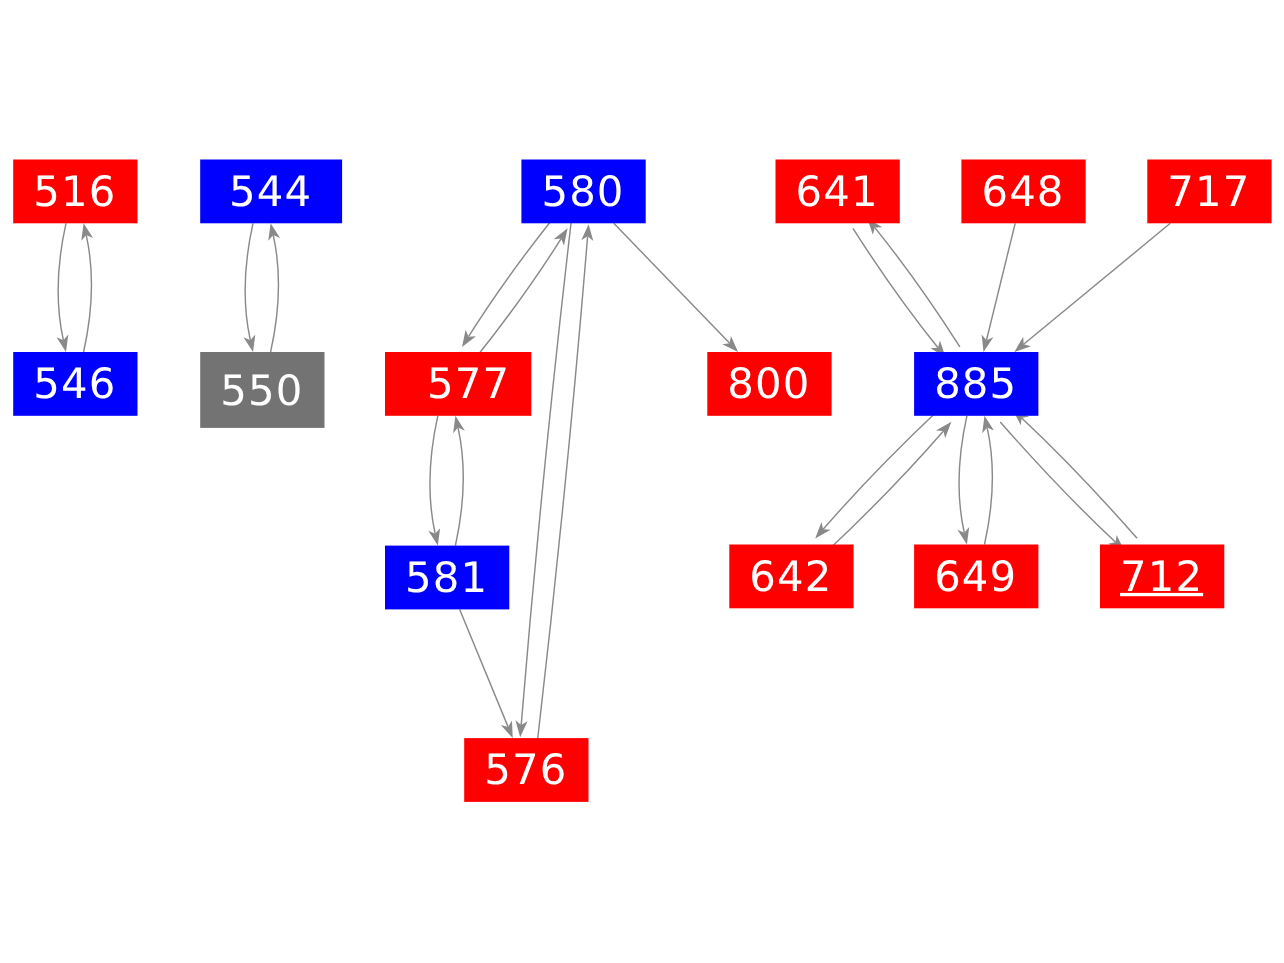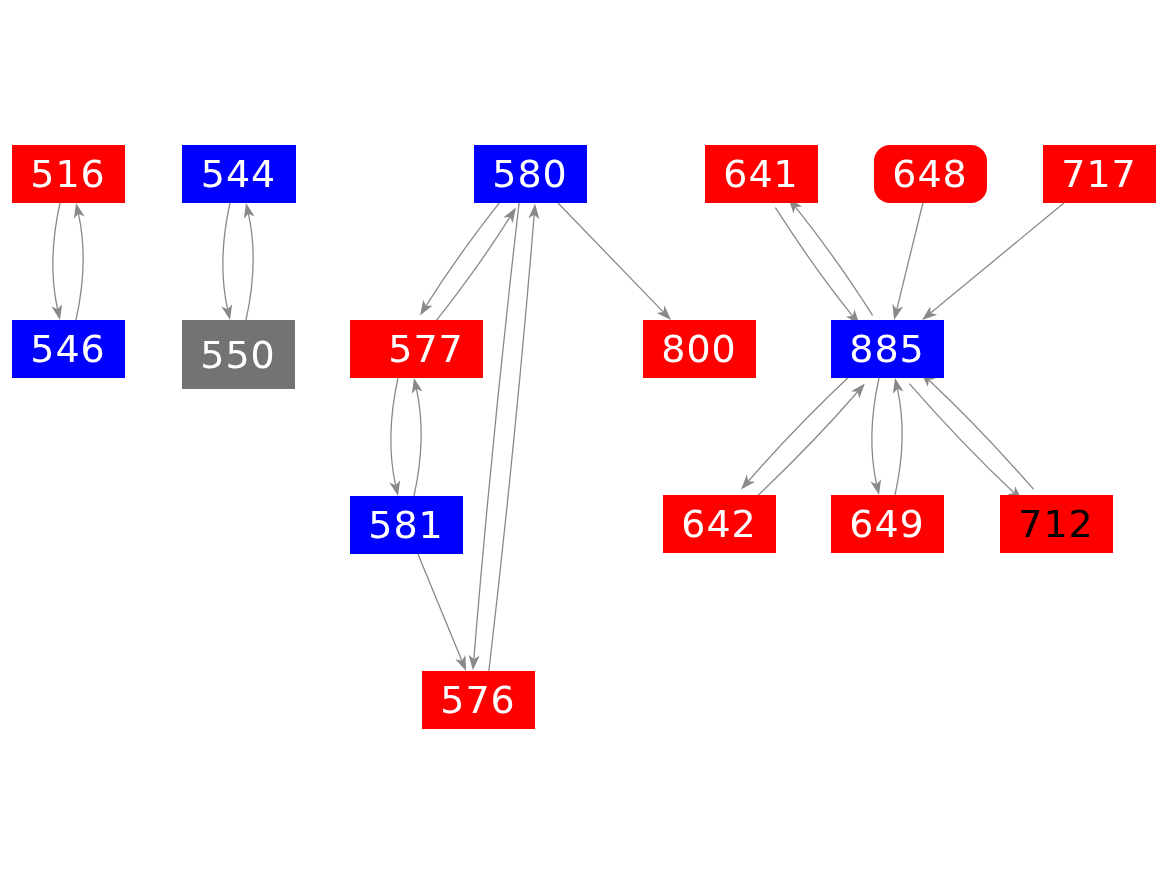--- a/index.html
+++ b/index.html
@@ -132,30 +132,30 @@
       </g>
       <g>
         <path class="edge-line" stroke="#898989" d="M1033.7,489.4 Q980.1,428.2 928.8,380.0"></path>
         <path fill="#898989" d="M920.8,372.4 L935.5,378.7 L928.8,380.0 L927.9,386.7 Z"></path>
       </g>
     </svg>
   <div class="node-layer">
       <div class="graph-node red" style="left: 11.5px; top: 145px; width: 113px; height: 58px; background: rgb(255, 0, 0); color: rgb(255, 255, 255);">
         <span>516</span>
       </div>
-      <div class="graph-node blue" style="left: 181.5px; top: 145px; width: 114px; height: 58px; background: rgb(0, 0, 255); color: rgb(255, 255, 255);">
+      <div class="graph-node blue" style="left: 181.5px; top: 145px; width: 129px; height: 58px; background: rgb(0, 0, 255); color: rgb(255, 255, 255);">
         <span>544</span>
       </div>
       <div class="graph-node blue" style="left: 473.5px; top: 145px; width: 113px; height: 58px; background: rgb(0, 0, 255); color: rgb(255, 255, 255);">
         <span>580</span>
       </div>
       <div class="graph-node red" style="left: 704.5px; top: 145px; width: 113px; height: 58px; background: rgb(255, 0, 0); color: rgb(255, 255, 255);">
         <span>641</span>
       </div>
-      <div class="graph-node red" style="left: 873.5px; top: 145px; width: 113px; height: 58px; background: rgb(255, 0, 0); color: rgb(255, 255, 255); border-radius: 16px;">
+      <div class="graph-node red" style="left: 873.5px; top: 145px; width: 113px; height: 58px; background: rgb(255, 0, 0); color: rgb(255, 255, 255);">
         <span>648</span>
       </div>
       <div class="graph-node red" style="left: 1042.5px; top: 145px; width: 113px; height: 58px; background: rgb(255, 0, 0); color: rgb(255, 255, 255);">
         <span>717</span>
       </div>
       <div class="graph-node blue" style="left: 11.5px; top: 320px; width: 113px; height: 58px; background: rgb(0, 0, 255); color: rgb(255, 255, 255);">
         <span>546</span>
       </div>
       <div class="graph-node red" style="left: 181.5px; top: 320px; width: 113px; height: 69px; background: #737373; color: rgb(255, 255, 255);">
         <span>550</span>
@@ -171,20 +171,20 @@
       </div>
       <div class="graph-node blue" style="left: 349.5px; top: 496px; width: 113px; height: 58px; background: rgb(0, 0, 255); color: rgb(255, 255, 255);">
         <span>581</span>
       </div>
       <div class="graph-node red" style="left: 662.5px; top: 495px; width: 113px; height: 58px; background: rgb(255, 0, 0); color: rgb(255, 255, 255);">
         <span>642</span>
       </div>
       <div class="graph-node red" style="left: 830.5px; top: 495px; width: 113px; height: 58px; background: rgb(255, 0, 0); color: rgb(255, 255, 255); align-items: center;">
         <span>649</span>
       </div>
-      <div class="graph-node red" style="left: 999.5px; top: 495px; width: 113px; height: 58px; background: rgb(255, 0, 0); color: #000000;">
+      <div class="graph-node red" style="left: 999.5px; top: 495px; width: 113px; height: 58px; background: rgb(255, 0, 0); color: #ffffff; text-decoration: underline;">
         <span>712</span>
       </div>
       <div class="graph-node red" style="left: 421.5px; top: 671px; width: 113px; height: 58px; background: rgb(255, 0, 0); color: rgb(255, 255, 255);">
         <span>576</span>
       </div>
     </div>
 </div>
 
 </body></html>

